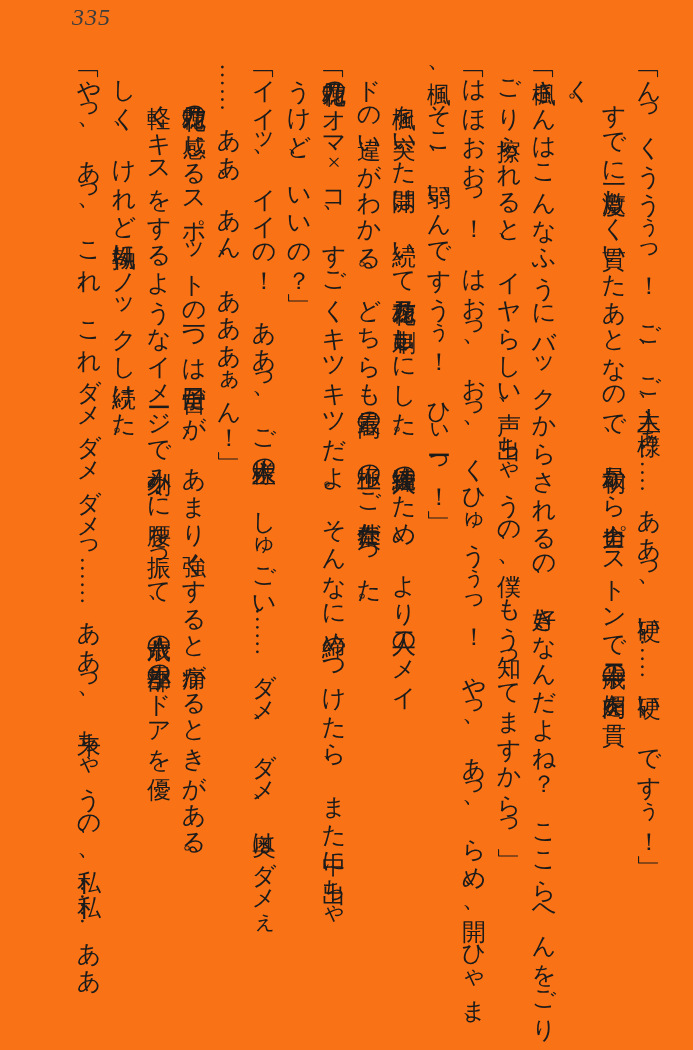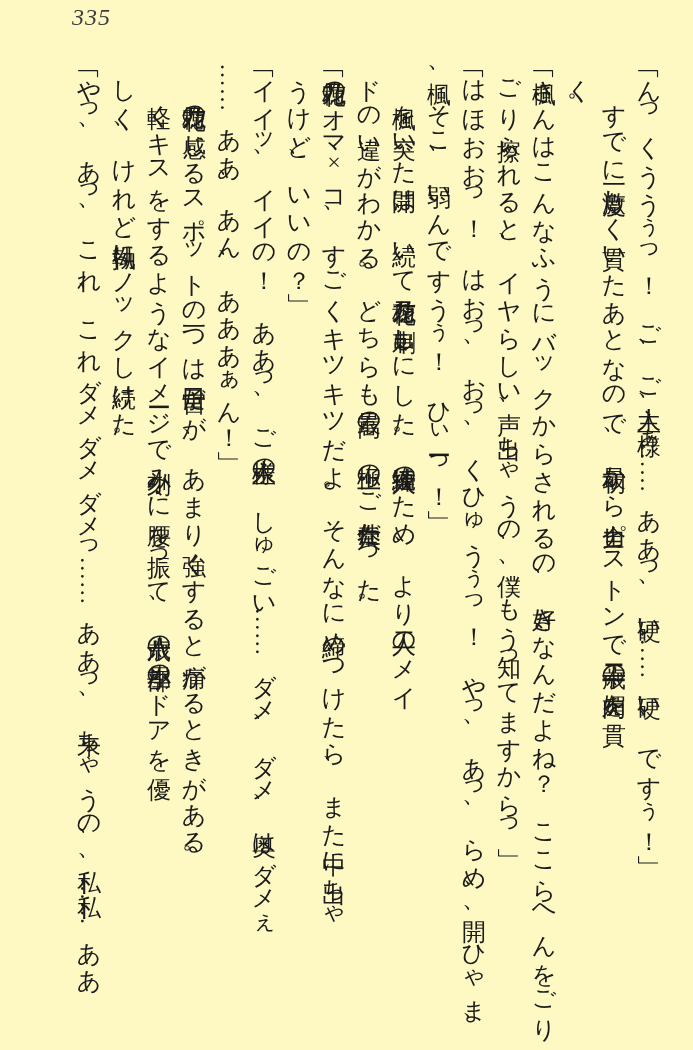--- a/index.html
+++ b/index.html
@@ -4,21 +4,21 @@
 <style>
   html, body {
     margin: 0;
     padding: 0;
     background: #fdfdfd;
   }
   .page {
     position: relative;
     width: 693px;
     height: 1050px;
-    background: #fef9c3;
+    background: #f97316;
     overflow: hidden;
     font-family: "Liberation Serif", "DejaVu Serif", serif;
   }
   .page-number {
     position: absolute;
     top: 4px;
     left: 72px;
     font-size: 24px;
     font-style: italic;
     color: #3d3d3d;

